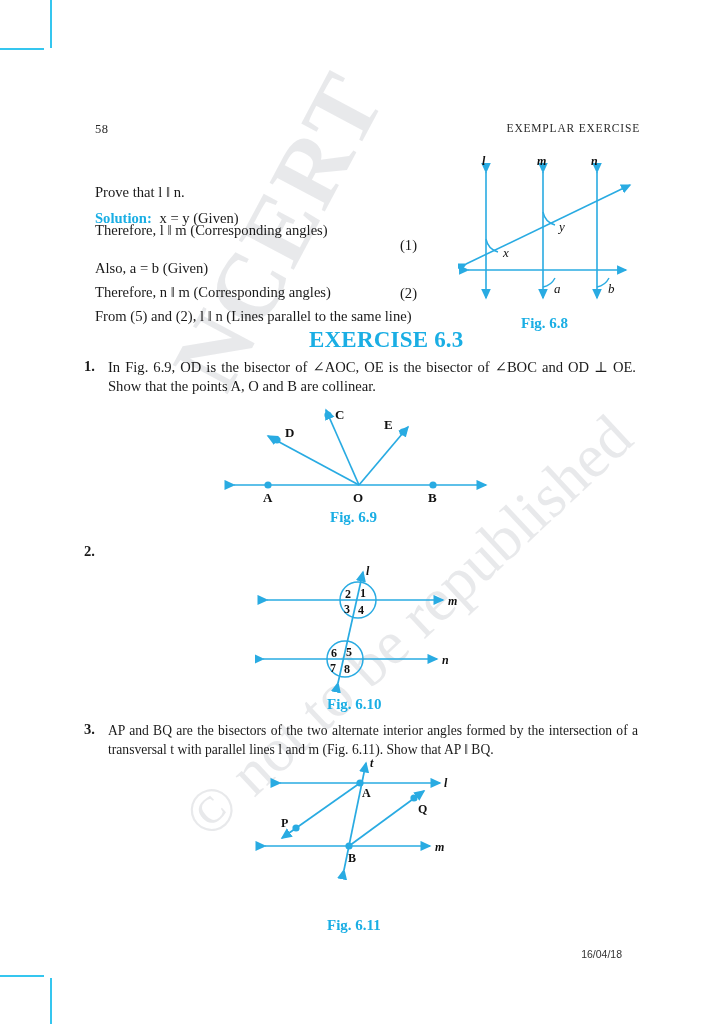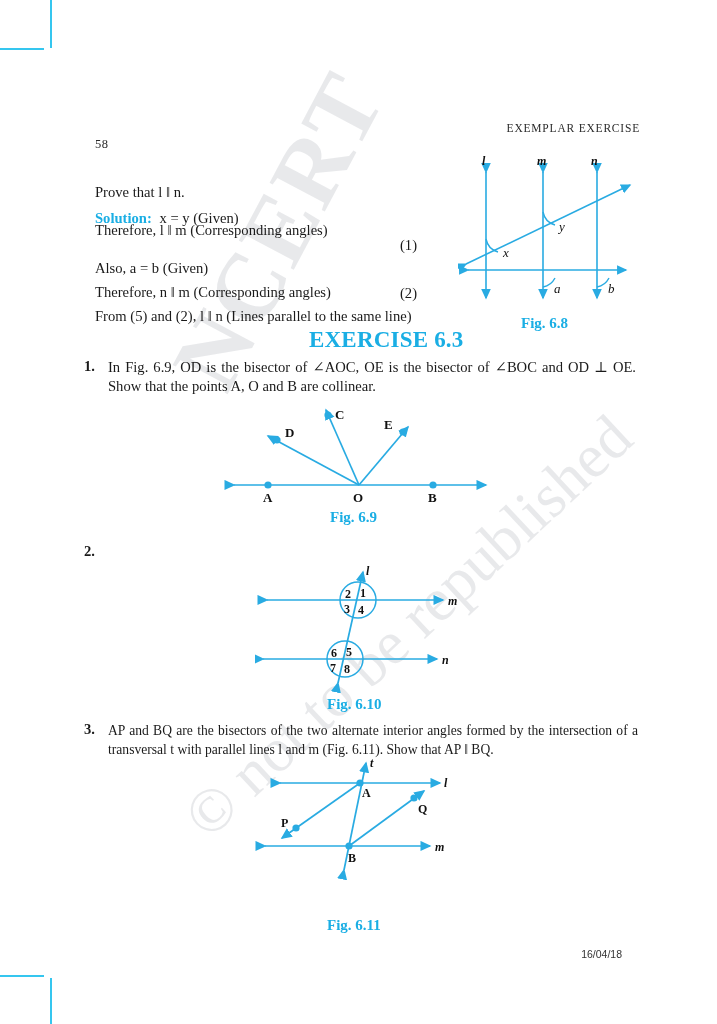--- a/index.html
+++ b/index.html
@@ -70,21 +70,20 @@
     font-size: 11.5px;
     letter-spacing: 0.6px;
     color: #2b2b2b;
     z-index: 10;
   }
   .folio {
     position: absolute;
     left: 95px;
     top: 0;
     font-size: 12.5px;
-    margin-top: 15px;
   }
   .runhead-title {
     position: absolute;
     right: 77px;
     top: 0;
     font-size: 11.5px;
     letter-spacing: 0.8px;
   }
 
   

